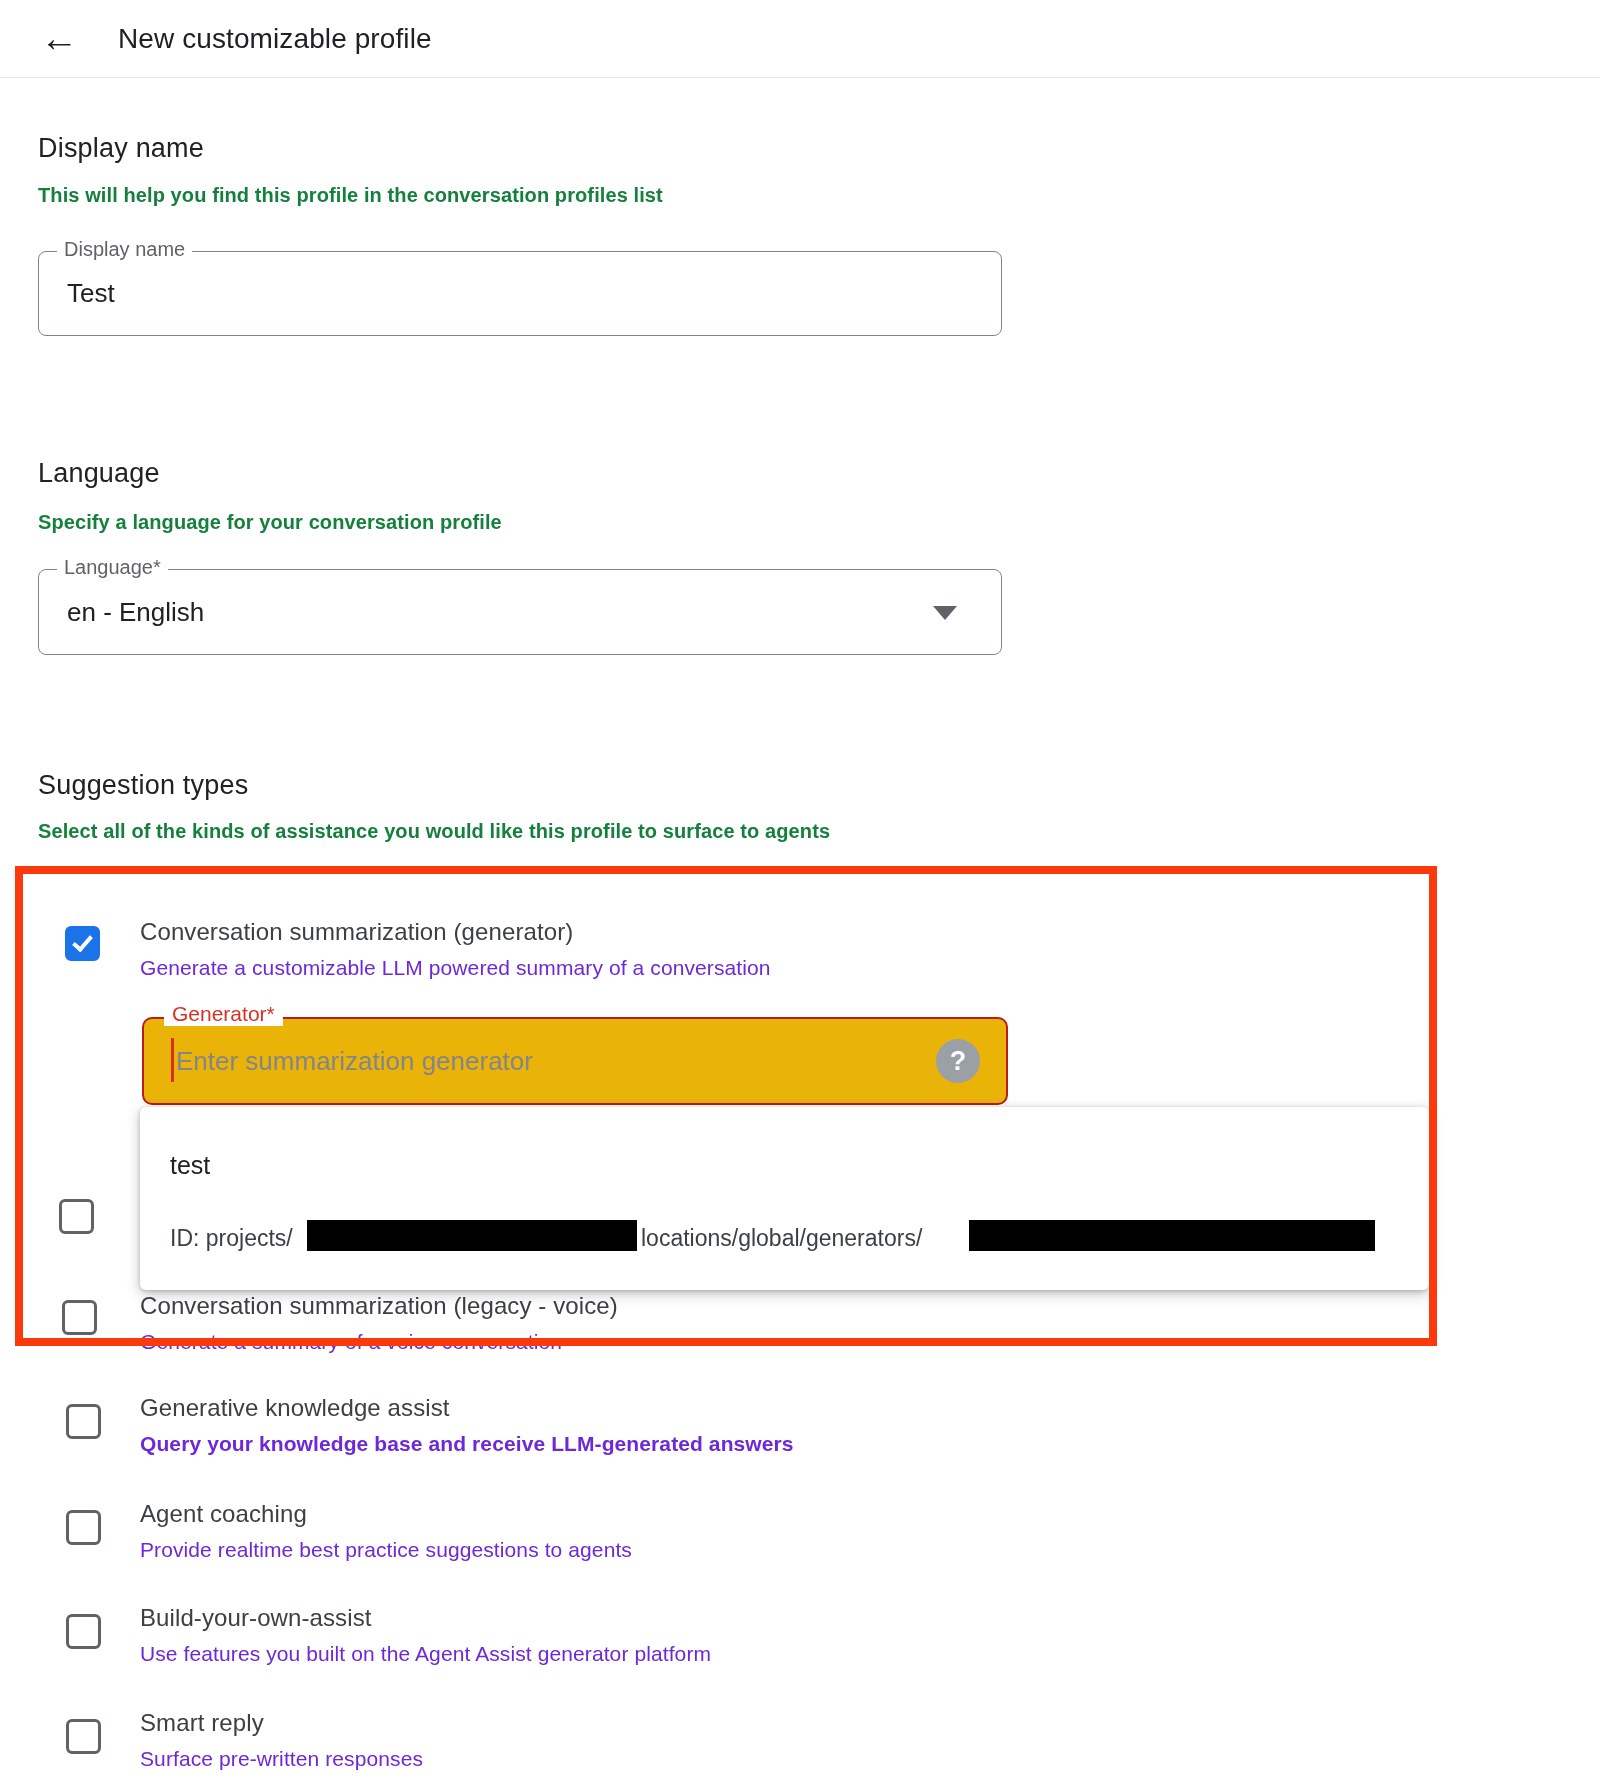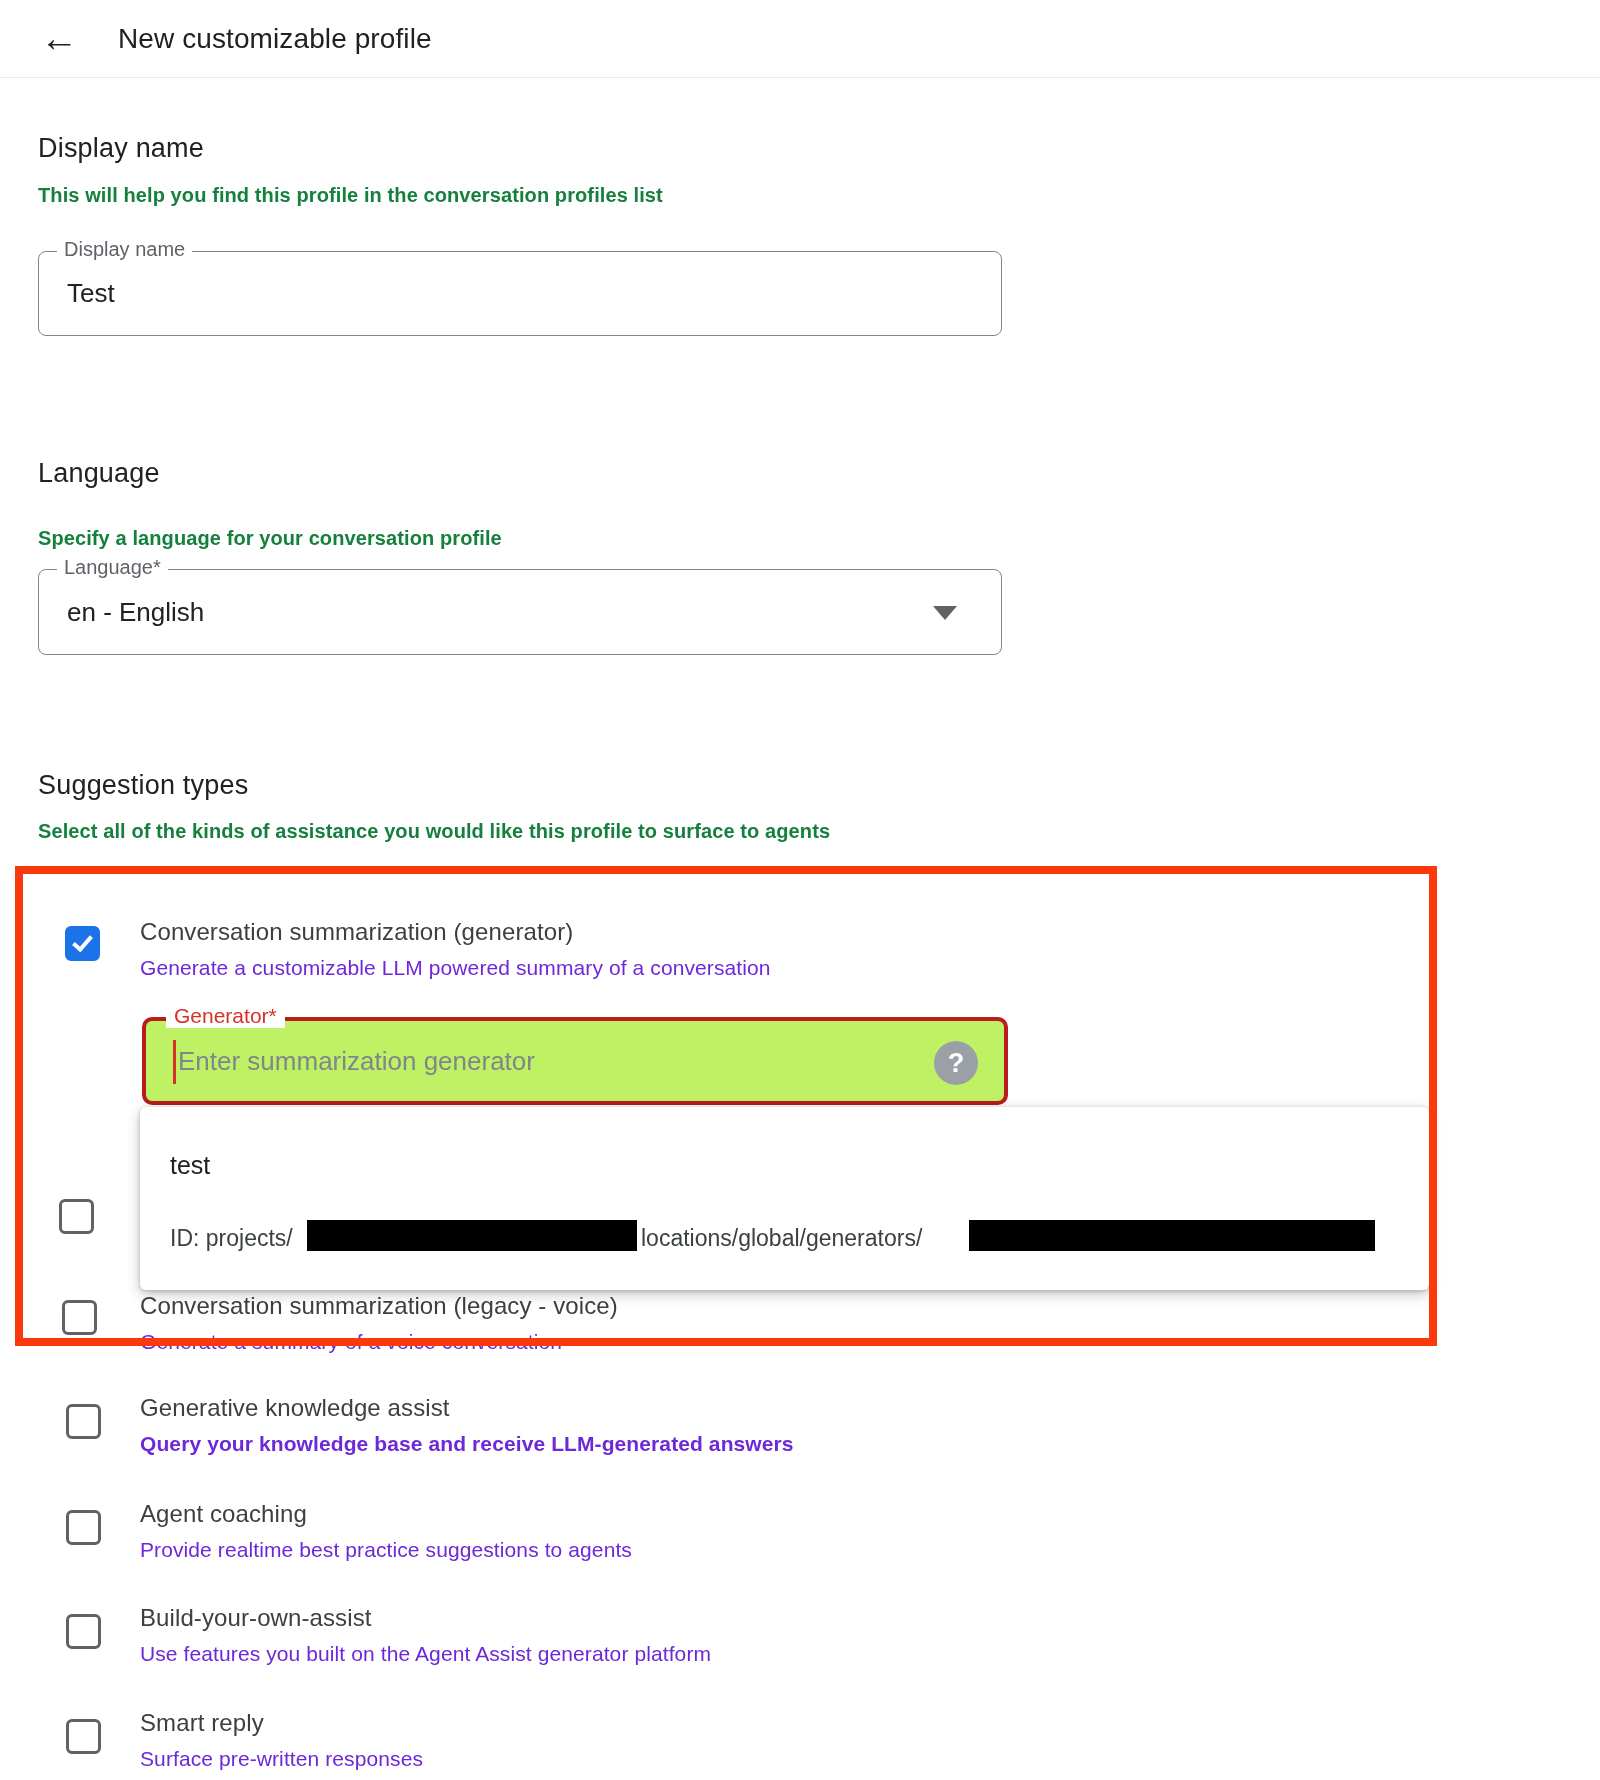--- a/index.html
+++ b/index.html
@@ -102,22 +102,22 @@
   }
   .row-desc {
     position: absolute; left: 140px;
     font-size: 21px; color: #6d28d9; letter-spacing: 0.1px;
   }
 
   
   .gen-field {
     position: absolute; left: 142px; top: 1017px;
     width: 866px; height: 88px;
-    border: 4px solid #b91c1c; border-radius: 10px;
-    background: #bef264;
+    border: 2px solid #b91c1c; border-radius: 10px;
+    background: #eab308;
     display: flex; align-items: center;
   }
   .gen-label {
     position: absolute; left: 20px; top: -17px;
     background: #fff; padding: 0 8px;
     font-size: 21px; color: #d93025; white-space: nowrap;
   }
   .gen-caret {
     position: absolute; left: 27px; top: 19px;
     width: 3px; height: 44px; background: #d93025;
@@ -171,21 +171,21 @@
   </div>
 
   <div class="h2" style="top:133px;">Display name</div>
   <div class="section-desc" style="top:184px;">This will help you find this profile in the conversation profiles list</div>
   <div class="mat-field" style="top:251px; height:85px;">
     <span class="mat-label">Display name</span>
     <input class="mat-value-input" type="text" value="Test" style="">
   </div>
 
   <div class="h2" style="top:458px;">Language</div>
-  <div class="section-desc" style="top:511px;margin-top:16px;">Specify a language for your conversation profile</div>
+  <div class="section-desc" style="top:511px;">Specify a language for your conversation profile</div>
   <div class="mat-field" style="top:569px; height:86px;">
     <span class="mat-label">Language*</span>
     <span class="mat-value-text">en - English</span>
     <span class="select-caret"></span>
   </div>
 
   <div class="h2" style="top:770px;">Suggestion types</div>
   <div class="section-desc" style="top:820px;">Select all of the kinds of assistance you would like this profile to surface to agents</div>
 
   <div class="cbx checked" style="left:65px; top:926px;">

